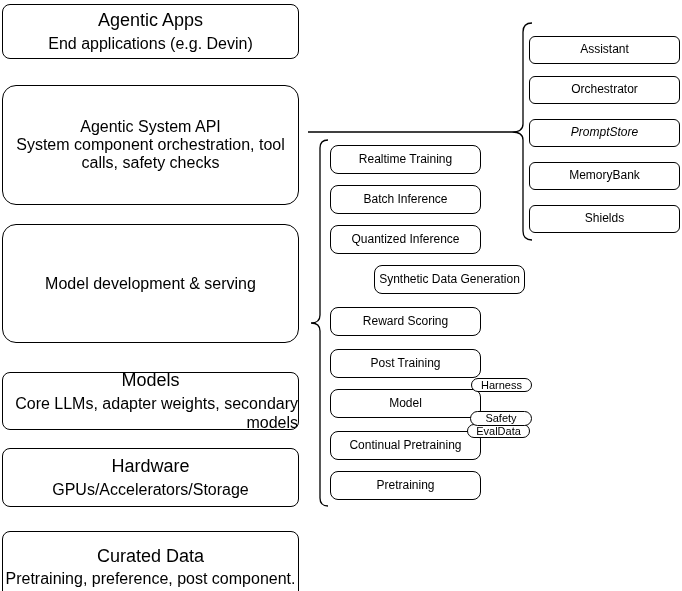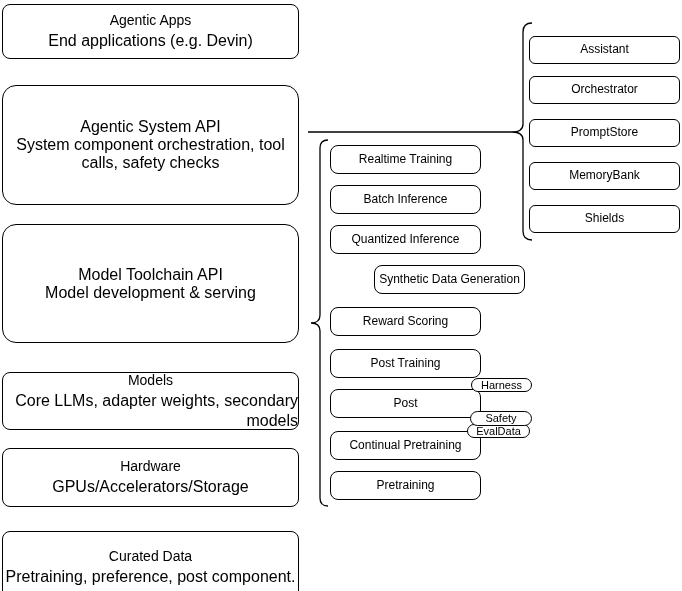--- a/index.html
+++ b/index.html
@@ -28,21 +28,21 @@
     border: 1.3px solid #000000;
     background: #ffffff;
     display: flex;
     flex-direction: column;
     align-items: center;
     justify-content: center;
     text-align: center;
   }
   .lbox { border-radius: 8px; }
   .lbox-big { border-radius: 14px; }
-  .lbox .title { font-size: 14px; line-height: 1.15; }
+  .lbox .title { font-size: 18px; line-height: 1.15; }
   .lbox .subtitle { font-size: 16px; line-height: 1.2; margin-top: 3px; text-align: right; }
   .mbox, .rbox {
     border-radius: 8px;
     font-size: 12px;
     line-height: 1.1;
   }
   .rbox { border-radius: 6px; }
   .pill {
     position: absolute;
     box-sizing: border-box;
@@ -71,21 +71,20 @@
     <div class="title">Agentic Apps</div>
     <div class="subtitle">End applications (e.g. Devin)</div>
   </div>
 
   <div class="node lbox-big" style="left:2px; top:85px; width:297px; height:120px;">
     <div class="title">Agentic System API</div>
     <div class="subtitle">System component orchestration, tool calls, safety checks</div>
   </div>
 
   <div class="node lbox-big" style="left:2px; top:224px; width:297px; height:119px;">
-    <div class="title">Model Toolchain API</div>
     <div class="subtitle">Model development &amp; serving</div>
   </div>
 
   <div class="node lbox" style="left:2px; top:372px; width:297px; height:58px;">
     <div class="title">Models</div>
     <div class="subtitle">Core LLMs, adapter weights, secondary models</div>
   </div>
 
   <div class="node lbox" style="left:2px; top:448px; width:297px; height:59px;">
     <div class="title">Hardware</div>
@@ -96,27 +95,27 @@
     <div class="title">Curated Data</div>
     <div class="subtitle">Pretraining, preference, post component.</div>
   </div>
 
   <div class="node mbox" style="left:330px; top:145px; width:151px; height:29px;">Realtime Training</div>
   <div class="node mbox" style="left:330px; top:185px; width:151px; height:29px;">Batch Inference</div>
   <div class="node mbox" style="left:330px; top:225px; width:151px; height:29px;">Quantized Inference</div>
   <div class="node mbox" style="left:330px; top:265px; width:151px; height:29px;margin-left:44px;">Synthetic Data Generation</div>
   <div class="node mbox" style="left:330px; top:307px; width:151px; height:29px;">Reward Scoring</div>
   <div class="node mbox" style="left:330px; top:349px; width:151px; height:29px;">Post Training</div>
-  <div class="node mbox" style="left:330px; top:389px; width:151px; height:29px;">Post</div>
+  <div class="node mbox" style="left:330px; top:389px; width:151px; height:29px;">Model</div>
   <div class="node mbox" style="left:330px; top:431px; width:151px; height:29px;">Continual Pretraining</div>
   <div class="node mbox" style="left:330px; top:471px; width:151px; height:29px;">Pretraining</div>
 
   <div class="pill" style="left:471px; top:378px; width:61px; height:14px;">Harness</div>
   <div class="pill" style="left:467px; top:396px; width:63px; height:14px;margin-top:28px;">EvalData</div>
   <div class="pill" style="left:470px; top:411px; width:62px; height:15px;">Safety</div>
 
   <div class="node rbox" style="left:529px; top:36px; width:151px; height:28px;">Assistant</div>
   <div class="node rbox" style="left:529px; top:76px; width:151px; height:28px;">Orchestrator</div>
-  <div class="node rbox" style="left:529px; top:119px; width:151px; height:28px;">PromptStore</div>
+  <div class="node rbox" style="left:529px; top:119px; width:151px; height:28px;font-style:italic;">PromptStore</div>
   <div class="node rbox" style="left:529px; top:162px; width:151px; height:28px;">MemoryBank</div>
   <div class="node rbox" style="left:529px; top:205px; width:151px; height:28px;">Shields</div>
 
 </div>
 
 </body></html>

